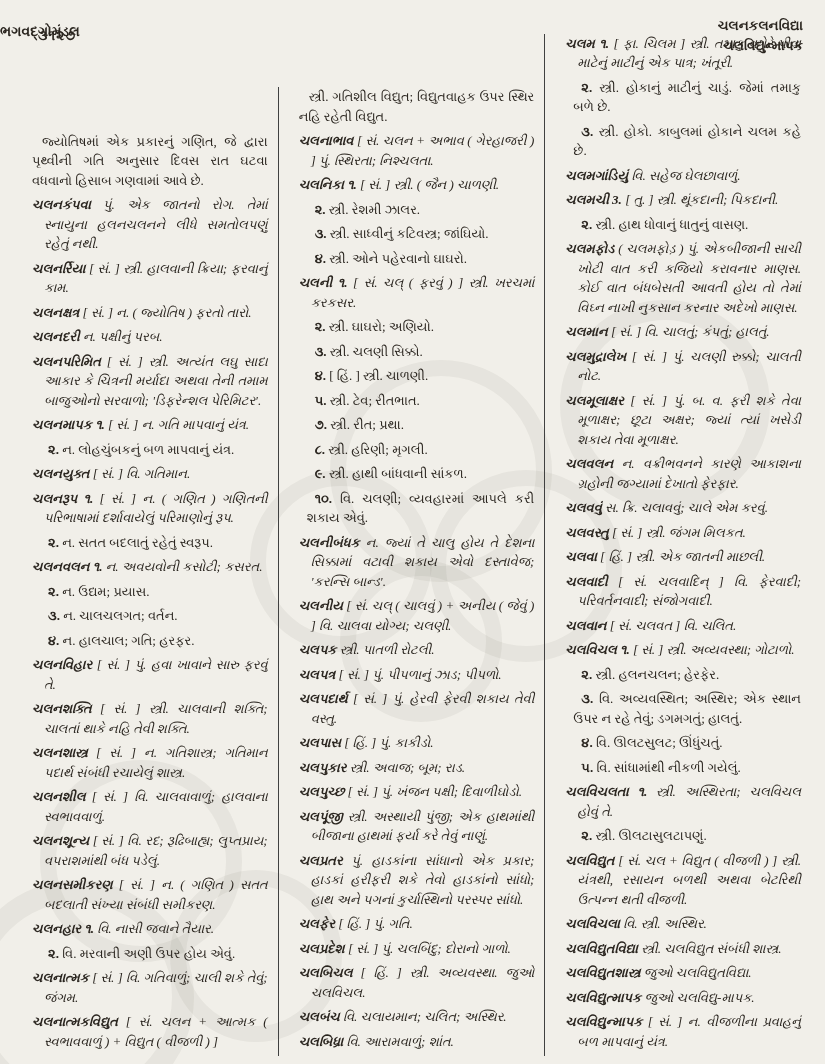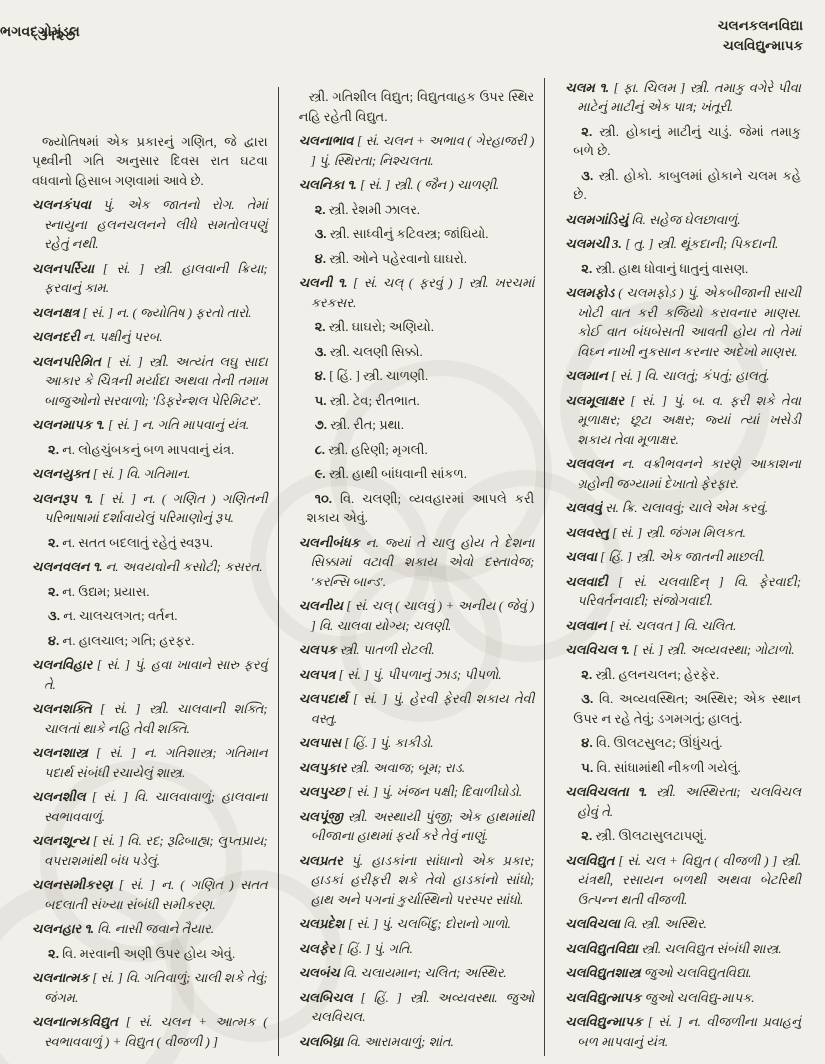--- a/index.html
+++ b/index.html
@@ -60,21 +60,21 @@
     <div class="runhead">
       <div>ચલનકલનવિદ્યા</div>
       <div>ચલવિદ્યુન્માપક</div>
     </div>
   </div>
 
   <div class="cols">
     <div class="col">
         <p class="para cont"><span>જ્યોતિષમાં એક પ્રકારનું ગણિત, જે દ્વારા પૃથ્વીની ગતિ અનુસાર દિવસ રાત ઘટવા વધવાનો હિસાબ ગણવામાં આવે છે.</span></p>
         <p class="para entry"><b class="hw">ચલનકંપવા</b> <span>પું. એક જાતનો રોગ. તેમાં સ્નાયુના હલનચલનને લીધે સમતોલપણું રહેતું નથી.</span></p>
-        <p class="para entry"><b class="hw">ચલનપર્રિયા</b> <span>[ સં. ] સ્ત્રી. હાલવાની ક્રિયા; ફરવાનું કામ.</span></p>
+        <p class="para entry"><b class="hw">ચલનર્રિયા</b> <span>[ સં. ] સ્ત્રી. હાલવાની ક્રિયા; ફરવાનું કામ.</span></p>
         <p class="para entry"><b class="hw">ચલનક્ષત્ર</b> <span>[ સં. ] ન. ( જ્યોતિષ ) ફરતો તારો.</span></p>
         <p class="para entry"><b class="hw">ચલનદરી</b> <span>ન. પક્ષીનું પરબ.</span></p>
         <p class="para entry"><b class="hw">ચલનપરિમિત</b> <span>[ સં. ] સ્ત્રી. અત્યંત લઘુ સાદા આકાર કે ચિત્રની મર્યાદા અથવા તેની તમામ બાજુઓનો સરવાળો; 'ડિફરેન્શલ પેરિમિટર'.</span></p>
         <p class="para entry"><b class="hw">ચલનમાપક ૧.</b> <span>[ સં. ] ન. ગતિ માપવાનું યંત્ર.</span></p>
         <p class="para sense"><b class="hw">૨.</b> <span>ન. લોહચુંબકનું બળ માપવાનું યંત્ર.</span></p>
         <p class="para entry"><b class="hw">ચલનયુક્ત</b> <span>[ સં. ] વિ. ગતિમાન.</span></p>
         <p class="para entry"><b class="hw">ચલનરૂપ ૧.</b> <span>[ સં. ] ન. ( ગણિત ) ગણિતની પરિભાષામાં દર્શાવાયેલું પરિમાણોનું રૂપ.</span></p>
         <p class="para sense"><b class="hw">૨.</b> <span>ન. સતત બદલાતું રહેતું સ્વરૂપ.</span></p>
         <p class="para entry"><b class="hw">ચલનવલન ૧.</b> <span>ન. અવયવોની કસોટી; કસરત.</span></p>
         <p class="para sense"><b class="hw">૨.</b> <span>ન. ઉદ્યમ; પ્રયાસ.</span></p>
@@ -110,36 +110,37 @@
         <p class="para entry"><b class="hw">ચલનીબંધક</b> <span>ન. જ્યાં તે ચાલુ હોય તે દેશના સિક્કામાં વટાવી શકાય એવો દસ્તાવેજ; 'કરન્સિ બાન્ડ'.</span></p>
         <p class="para entry"><b class="hw">ચલનીય</b> <span>[ સં. ચલ્ ( ચાલવું ) + અનીય ( જેવું ) ] વિ. ચાલવા યોગ્ય; ચલણી.</span></p>
         <p class="para entry"><b class="hw">ચલપક</b> <span>સ્ત્રી. પાતળી રોટલી.</span></p>
         <p class="para entry"><b class="hw">ચલપત્ર</b> <span>[ સં. ] પું. પીપળાનું ઝાડ; પીપળો.</span></p>
         <p class="para entry"><b class="hw">ચલપદાર્થ</b> <span>[ સં. ] પું. હેરવી ફેરવી શકાય તેવી વસ્તુ.</span></p>
         <p class="para entry"><b class="hw">ચલપાસ</b> <span>[ હિં. ] પું. કાકીડો.</span></p>
         <p class="para entry"><b class="hw">ચલપુકાર</b> <span>સ્ત્રી. અવાજ; બૂમ; રાડ.</span></p>
         <p class="para entry"><b class="hw">ચલપુચ્છ</b> <span>[ સં. ] પું. ખંજન પક્ષી; દિવાળીઘોડો.</span></p>
         <p class="para entry"><b class="hw">ચલપૂંજી</b> <span>સ્ત્રી. અસ્થાયી પુંજી; એક હાથમાંથી બીજાના હાથમાં ફર્યા કરે તેવું નાણું.</span></p>
         <p class="para entry"><b class="hw">ચલપ્રતર</b> <span>પું. હાડકાંના સાંધાનો એક પ્રકાર; હાડકાં હરીફરી શકે તેવો હાડકાંનો સાંધો; હાથ અને પગનાં કુર્ચાસ્થિનો પરસ્પર સાંધો.</span></p>
+        <p class="para entry"><b class="hw">ચલફેર</b> <span>[ હિં. ] પું. ગતિ.</span></p>
         <p class="para entry"><b class="hw">ચલપ્રદેશ</b> <span>[ સં. ] પું. ચલબિંદુ; દોરાનો ગાળો.</span></p>
-        <p class="para entry"><b class="hw">ચલફેર</b> <span>[ હિં. ] પું. ગતિ.</span></p>
+        <p class="para entry"><b class="hw">ચલબિચલ</b> <span>[ હિં. ] સ્ત્રી. અવ્યવસ્થા. જુઓ ચલવિચલ.</span></p>
         <p class="para entry"><b class="hw">ચલબંચ</b> <span>વિ. ચલાયમાન; ચલિત; અસ્થિર.</span></p>
-        <p class="para entry"><b class="hw">ચલબિચલ</b> <span>[ હિં. ] સ્ત્રી. અવ્યવસ્થા. જુઓ ચલવિચલ.</span></p>
         <p class="para entry"><b class="hw">ચલબિધ્રા</b> <span>વિ. આરામવાળું; શાંત.</span></p>
         <p class="para entry"> </p>
       </div>
     <div class="col">
         <p class="para entry"><b class="hw">ચલમ ૧.</b> <span>[ ફા. ચિલમ ] સ્ત્રી. તમાકુ વગેરે પીવા માટેનું માટીનું એક પાત્ર; ખંતૂરી.</span></p>
         <p class="para sense"><b class="hw">૨.</b> <span>સ્ત્રી. હોકાનું માટીનું ચાડું. જેમાં તમાકુ બળે છે.</span></p>
         <p class="para sense"><b class="hw">૩.</b> <span>સ્ત્રી. હોકો. કાબુલમાં હોકાને ચલમ કહે છે.</span></p>
         <p class="para entry"><b class="hw">ચલમગાંડિયું</b> <span>વિ. સહેજ ઘેલછાવાળું.</span></p>
         <p class="para entry"><b class="hw">ચલમચી 3.</b> <span>[ તુ. ] સ્ત્રી. થૂંકદાની; પિકદાની.</span></p>
         <p class="para sense"><b class="hw">૨.</b> <span>સ્ત્રી. હાથ ધોવાનું ધાતુનું વાસણ.</span></p>
         <p class="para entry"><b class="hw">ચલમફોડ</b> <span>( ચલમફોડ઼ ) પું. એકબીજાની સાચી ખોટી વાત કરી કજિયો કરાવનાર માણસ. કોઈ વાત બંધબેસતી આવતી હોય તો તેમાં વિઘ્ન નાખી નુકસાન કરનાર અદેખો માણસ.</span></p>
         <p class="para entry"><b class="hw">ચલમાન</b> <span>[ સં. ] વિ. ચાલતું; કંપતું; હાલતું.</span></p>
+        <p class="para entry"><b class="hw">ચલમુદ્રાલેખ</b> <span>[ સં. ] પું. ચલણી રુક્કો; ચાલતી નોટ.</span></p>
         <p class="para entry"><b class="hw">ચલમૂલાક્ષર</b> <span>[ સં. ] પું. બ. વ. ફરી શકે તેવા મૂળાક્ષર; છૂટા અક્ષર; જ્યાં ત્યાં ખસેડી શકાય તેવા મૂળાક્ષર.</span></p>
         <p class="para entry"><b class="hw">ચલવલન</b> <span>ન. વક્રીભવનને કારણે આકાશના ગ્રહોની જગ્યામાં દેખાતો ફેરફાર.</span></p>
         <p class="para entry"><b class="hw">ચલવવું</b> <span>સ. ક્રિ. ચલાવવું; ચાલે એમ કરવું.</span></p>
         <p class="para entry"><b class="hw">ચલવસ્તુ</b> <span>[ સં. ] સ્ત્રી. જંગમ મિલકત.</span></p>
         <p class="para entry"><b class="hw">ચલવા</b> <span>[ હિં. ] સ્ત્રી. એક જાતની માછલી.</span></p>
         <p class="para entry"><b class="hw">ચલવાદી</b> <span>[ સં. ચલવાદિન્ ] વિ. ફેરવાદી; પરિવર્તનવાદી; સંજોગવાદી.</span></p>
         <p class="para entry"><b class="hw">ચલવાન</b> <span>[ સં. ચલવત ] વિ. ચલિત.</span></p>
         <p class="para entry"><b class="hw">ચલવિચલ ૧.</b> <span>[ સં. ] સ્ત્રી. અવ્યવસ્થા; ગોટાળો.</span></p>
         <p class="para sense"><b class="hw">૨.</b> <span>સ્ત્રી. હલનચલન; હેરફેર.</span></p>
         <p class="para sense"><b class="hw">૩.</b> <span>વિ. અવ્યવસ્થિત; અસ્થિર; એક સ્થાન ઉપર ન રહે તેવું; ડગમગતું; હાલતું.</span></p>

